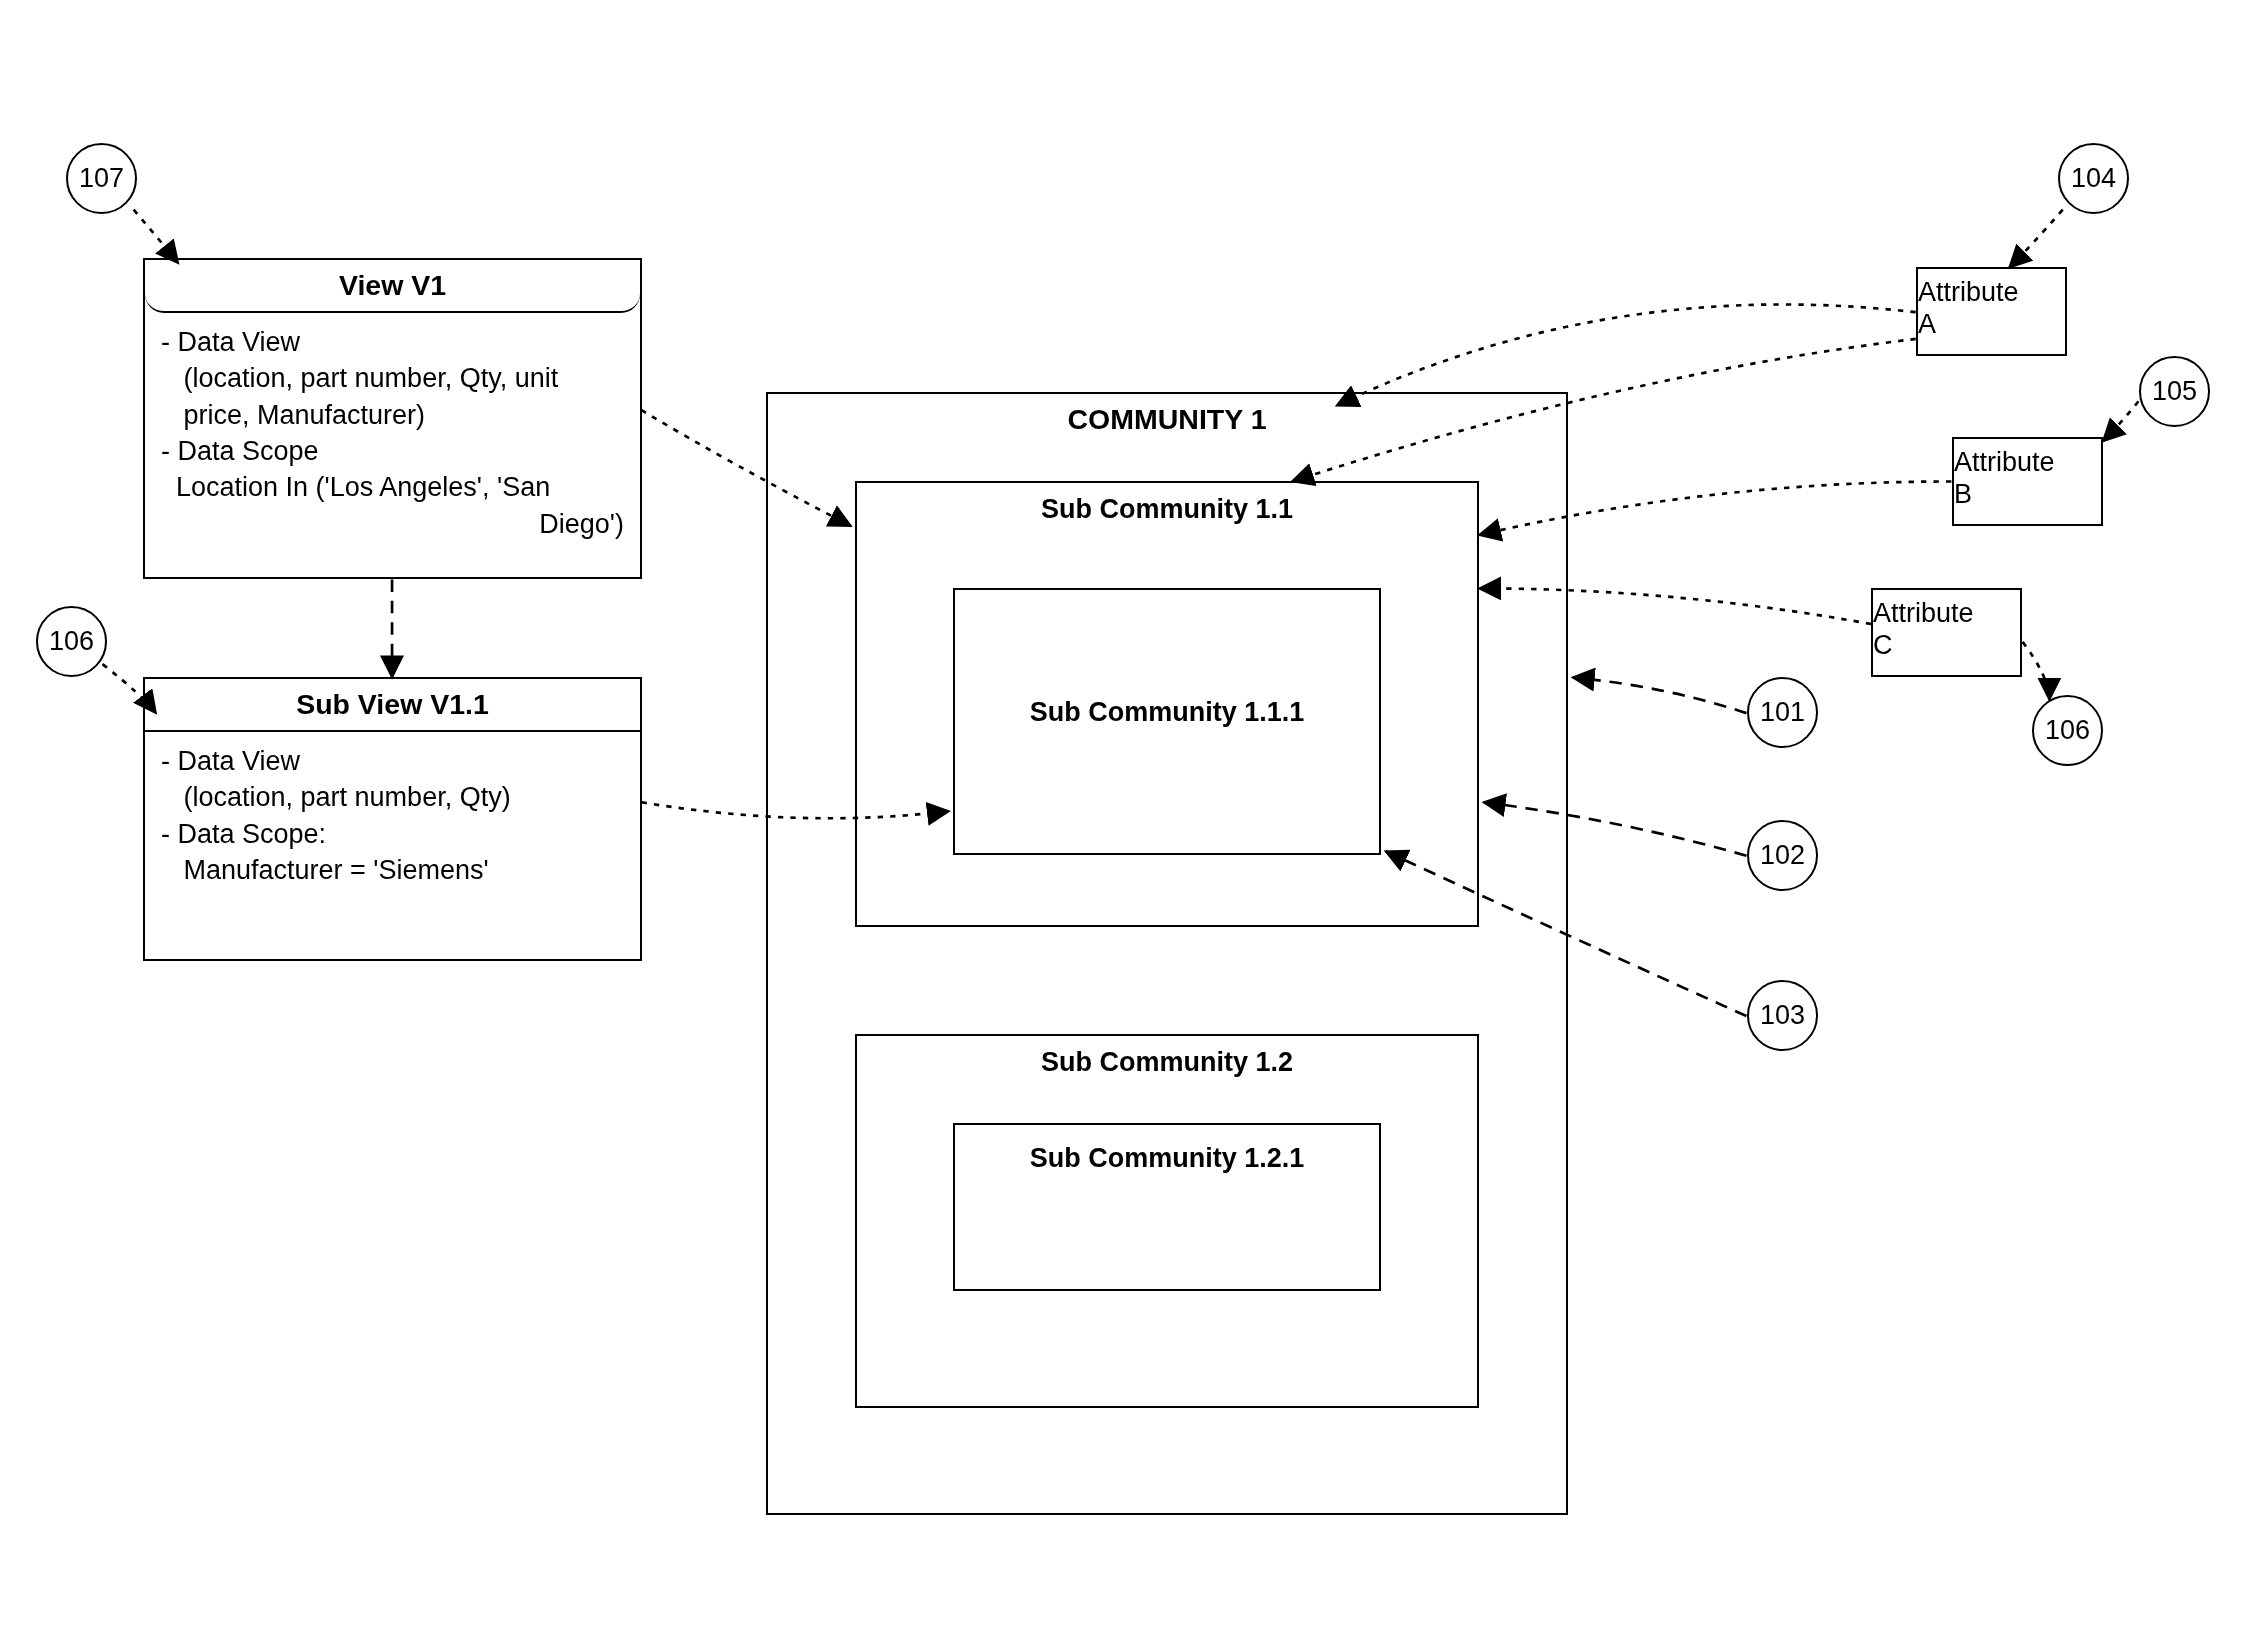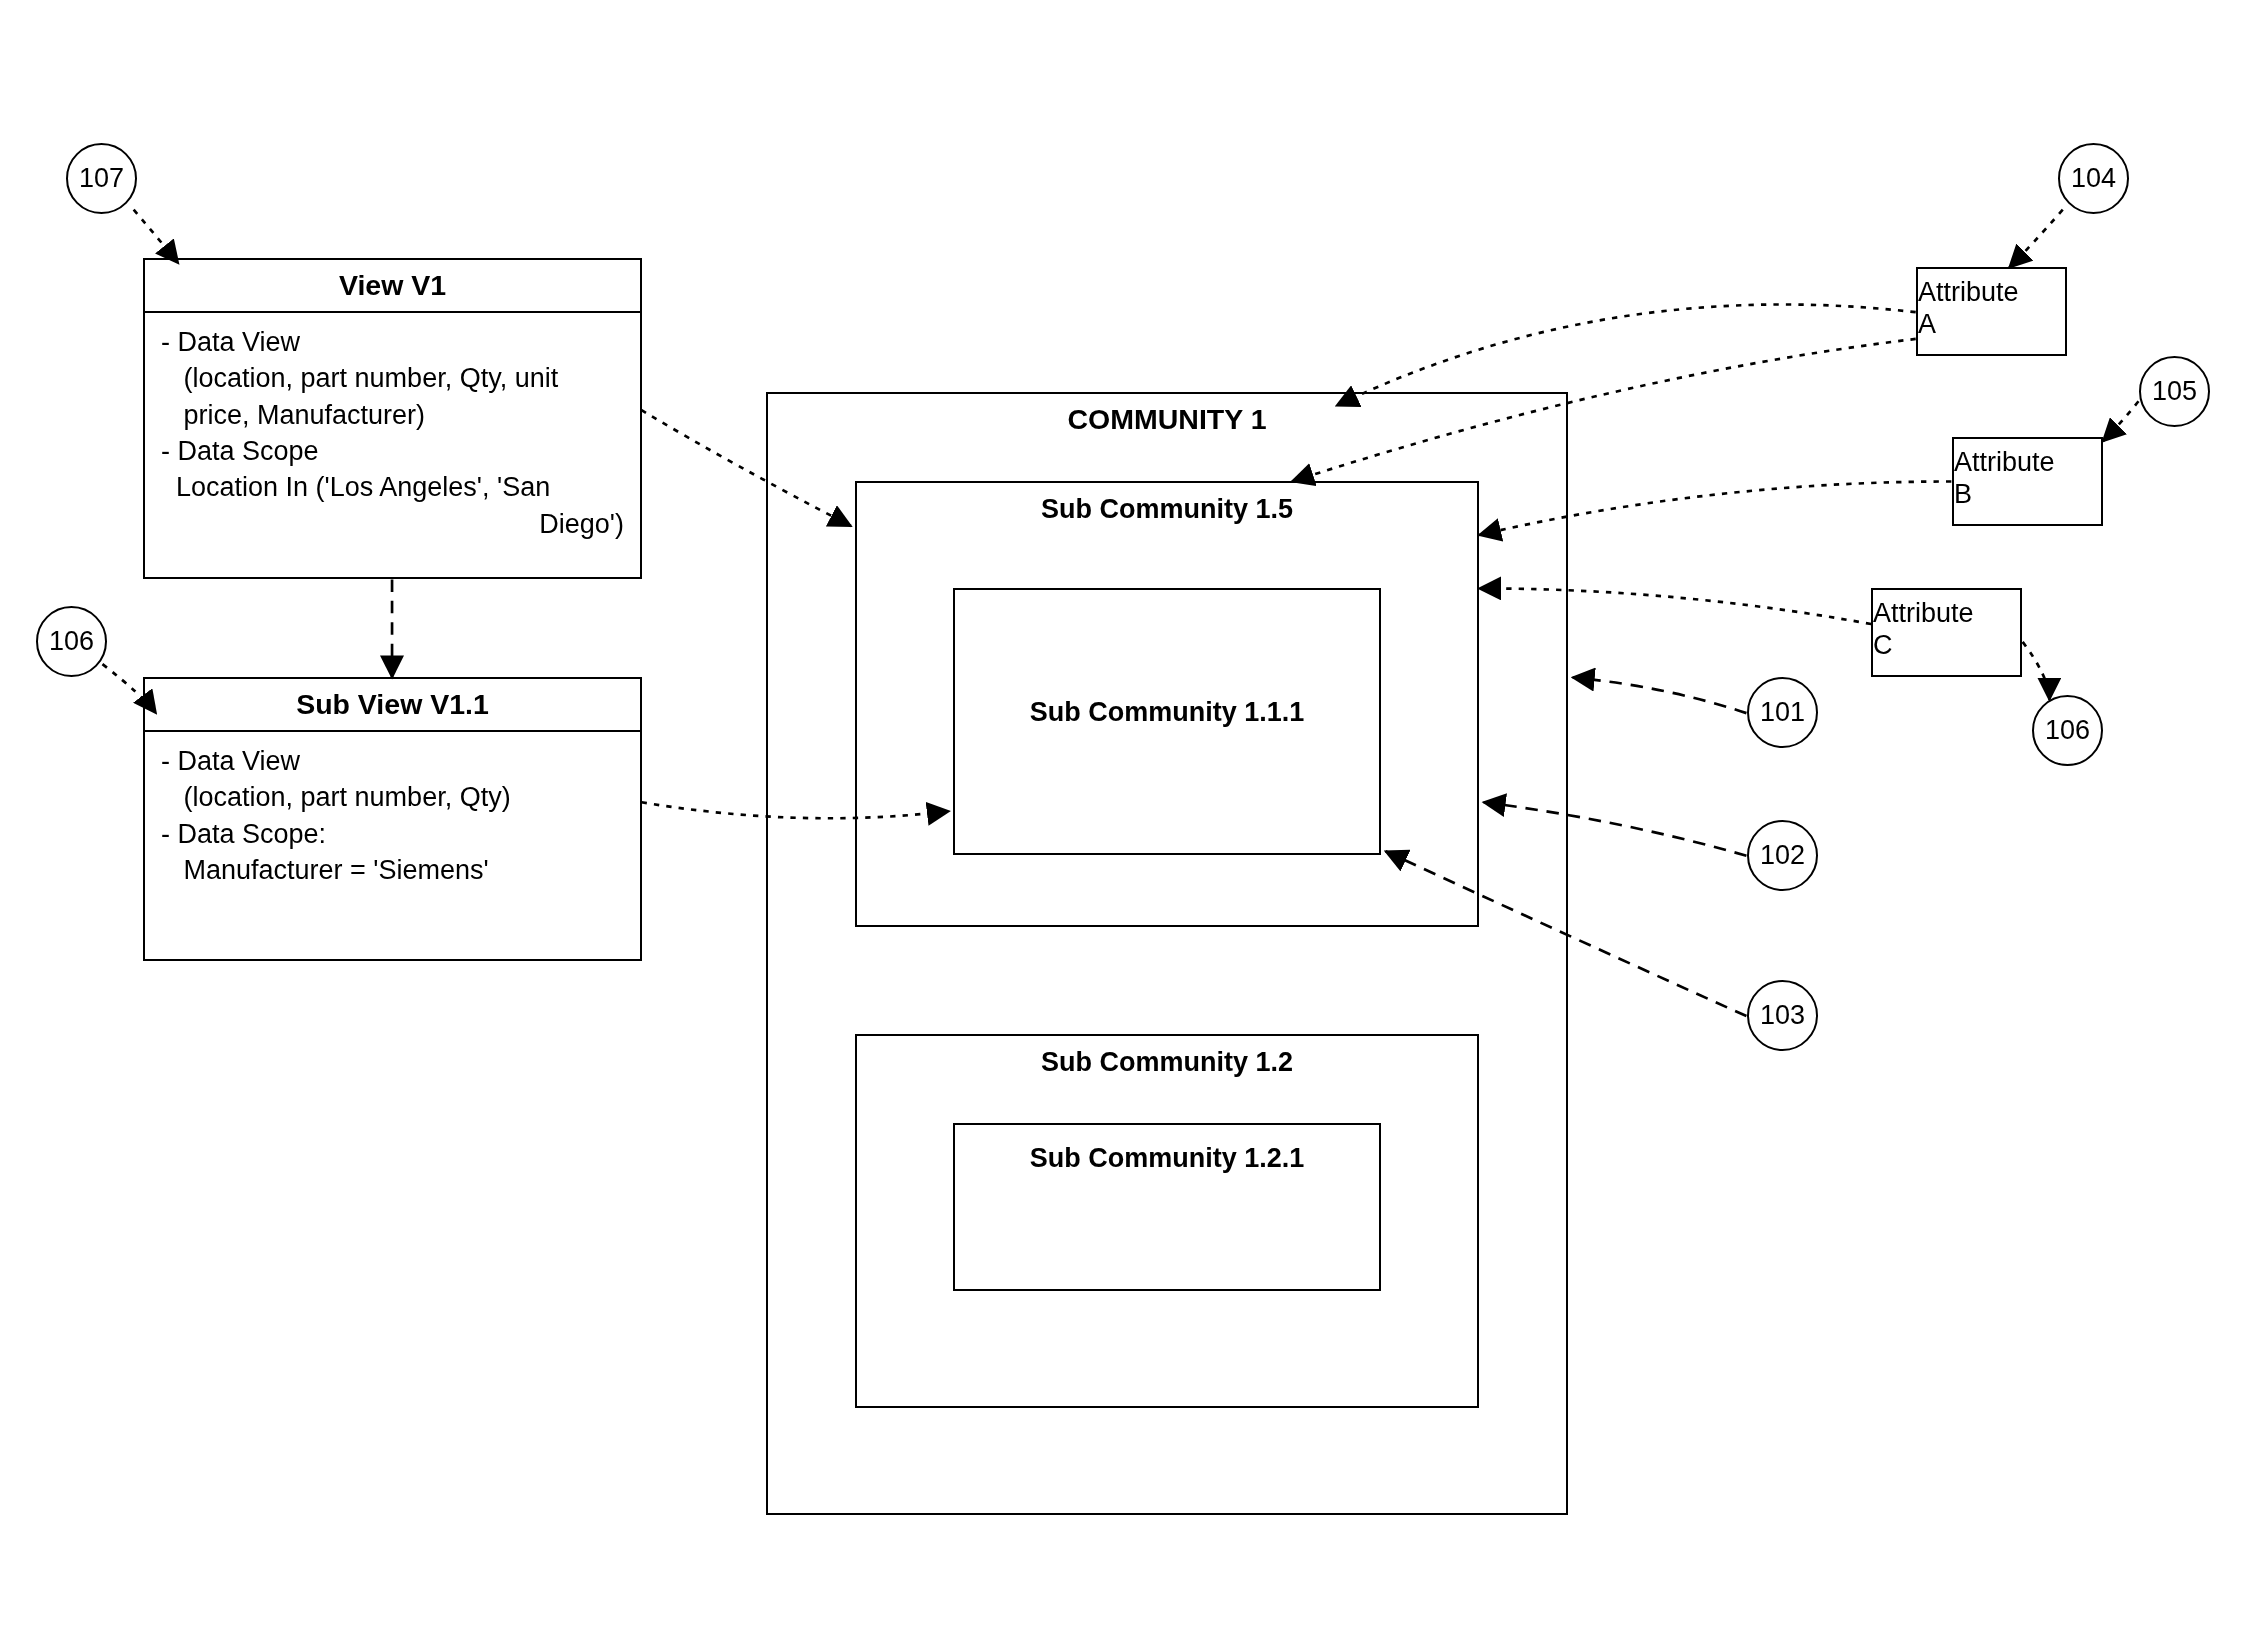--- a/index.html
+++ b/index.html
@@ -71,37 +71,37 @@
 </style>
 </head>
 <body>
 <div class="stage">
 
 <div class="box" style="left:766px; top:392px; width:802px; height:1123px;">
   <div class="title">COMMUNITY  1</div>
 </div>
 
 <div class="box" style="left:855px; top:481px; width:624px; height:446px;">
-  <div class="sub-title-only">Sub Community  1.5</div>
+  <div class="sub-title-only">Sub Community  1.1</div>
 </div>
 
 <div class="box" style="left:953px; top:588px; width:428px; height:267px;">
   <div class="sub-title-only" style="padding-top:107px;">Sub Community 1.1.1</div>
 </div>
 
 <div class="box" style="left:855px; top:1034px; width:624px; height:374px;">
   <div class="sub-title-only">Sub Community  1.2</div>
 </div>
 
 <div class="box" style="left:953px; top:1123px; width:428px; height:168px;">
   <div class="sub-title-only" style="padding-top:18px;">Sub Community 1.2.1</div>
 </div>
 
 <div class="box" style="left:143px; top:258px; width:499px; height:321px;">
-  <div class="title" style="border-bottom:2.7px solid #000; padding-bottom:9px;">View  V1</div>
+  <div class="title" style="border-bottom:2.7px solid #000; padding-bottom:9px;border-radius:19px;">View  V1</div>
   <div class="body-text">
     <div>- Data View</div>
     <div>&nbsp;&nbsp;&nbsp;(location, part number, Qty, unit</div>
     <div>&nbsp;&nbsp;&nbsp;price, Manufacturer)</div>
     <div>- Data Scope</div>
     <div>&nbsp;&nbsp;Location In ('Los Angeles', 'San</div>
     <div style="text-align:right;">Diego')</div>
   </div>
 </div>
 

